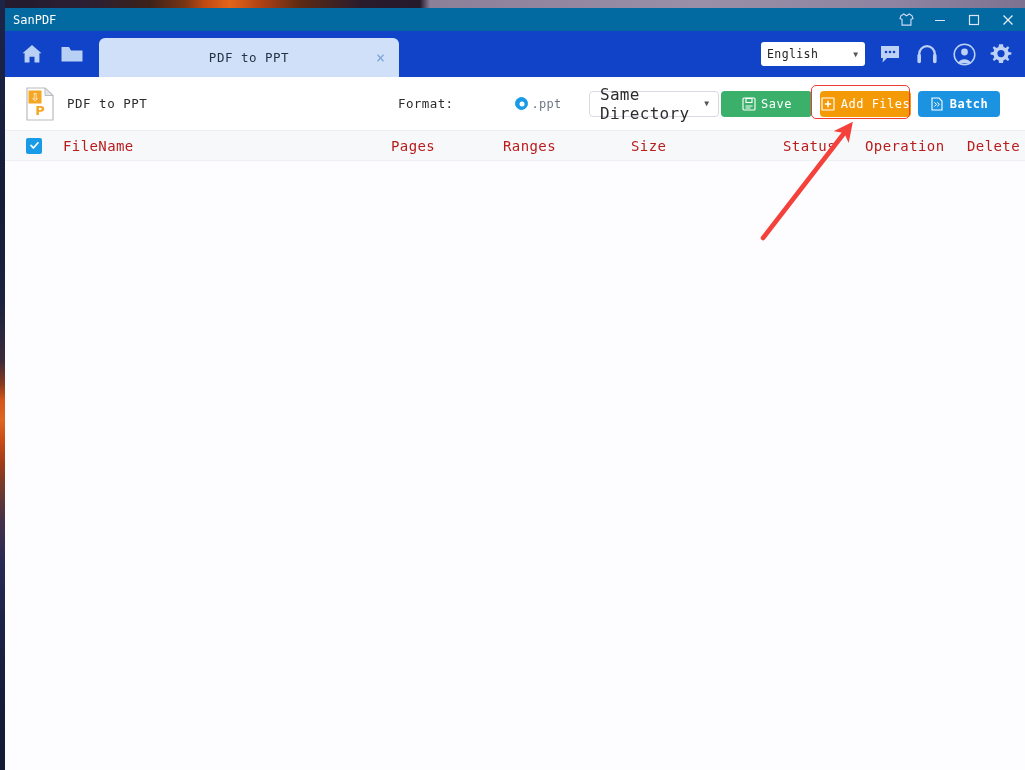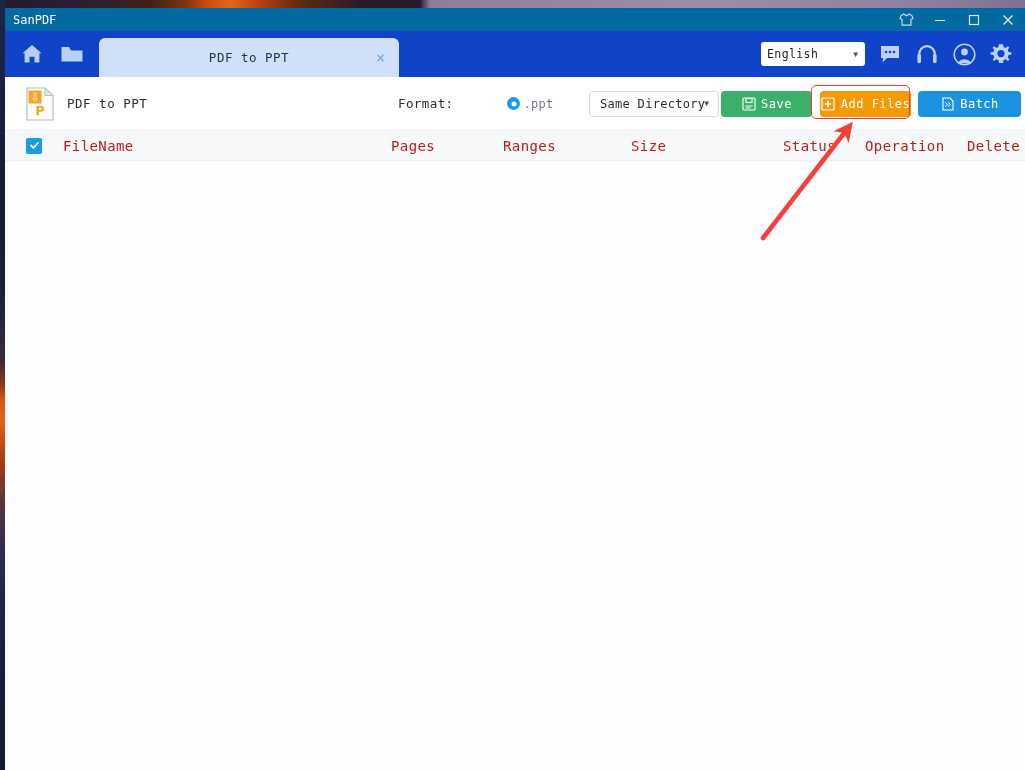--- a/index.html
+++ b/index.html
@@ -202,21 +202,21 @@
     position: relative;
     width: 30px;
     height: 34px;
   }
 
   .format-group {
     position: absolute;
     left: 393px;
     display: flex;
     align-items: center;
-    gap: 2px;
+    gap: 10px;
   }
   .format-title {
     font-size: 12.5px;
     color: #2c2c2c;
     letter-spacing: 0.4px;
   }
   .radio-wrap {
     display: flex;
     align-items: center;
     gap: 3px;
@@ -259,21 +259,21 @@
     height: 26px;
     background: #ffffff;
     border: 1px solid #d8dce2;
     border-radius: 4px;
     box-sizing: border-box;
     display: flex;
     align-items: center;
     padding-left: 10px;
   }
   .dir-select .dir-text {
-    font-size: 12px;
+    font-size: 16px;
     color: #2c2c2c;
     letter-spacing: 0.3px;
   }
   .dir-select .caret {
     position: absolute;
     right: 9px;
     color: #555;
     font-size: 8px;
   }
 
@@ -286,21 +286,21 @@
     justify-content: center;
     gap: 5px;
     color: #ffffff;
     font-size: 12px;
     letter-spacing: 0.5px;
     cursor: pointer;
     box-sizing: border-box;
   }
   .btn-save  { left: 716px; width: 91px; background: #3ab06a; }
   .btn-add   { left: 815px; width: 91px; background: #f59a07; }
-  .btn-batch { left: 913px; width: 103px; background: #1b93e0; }
+  .btn-batch { left: 913px; width: 82px; background: #1b93e0; font-weight: bold; }
   .btn-icon { width: 15px; height: 15px; display:flex; align-items:center; justify-content:center; }
 
   
   .annot-box {
     position: absolute;
     left: 811px;
     top: 85px;
     width: 99px;
     height: 34px;
     border: 1.5px solid #ef3b33;

